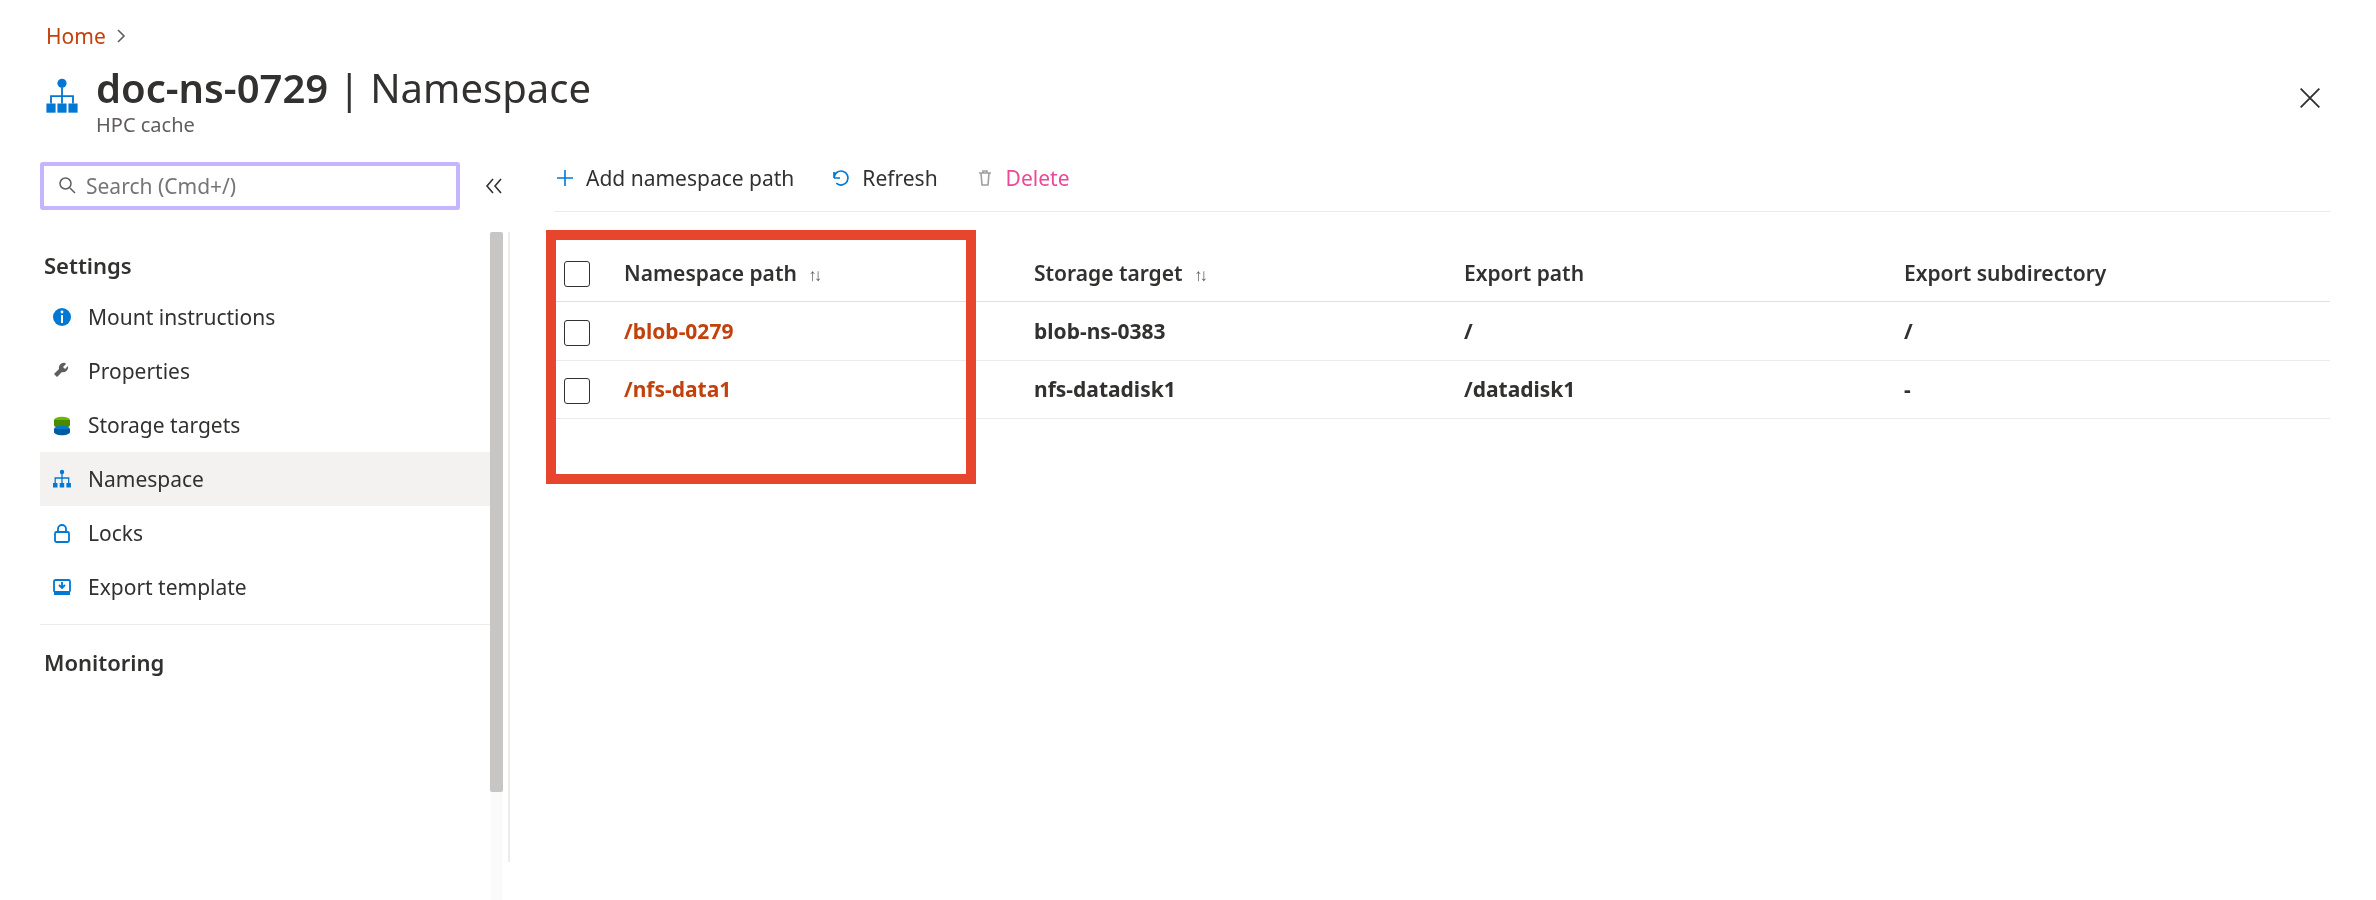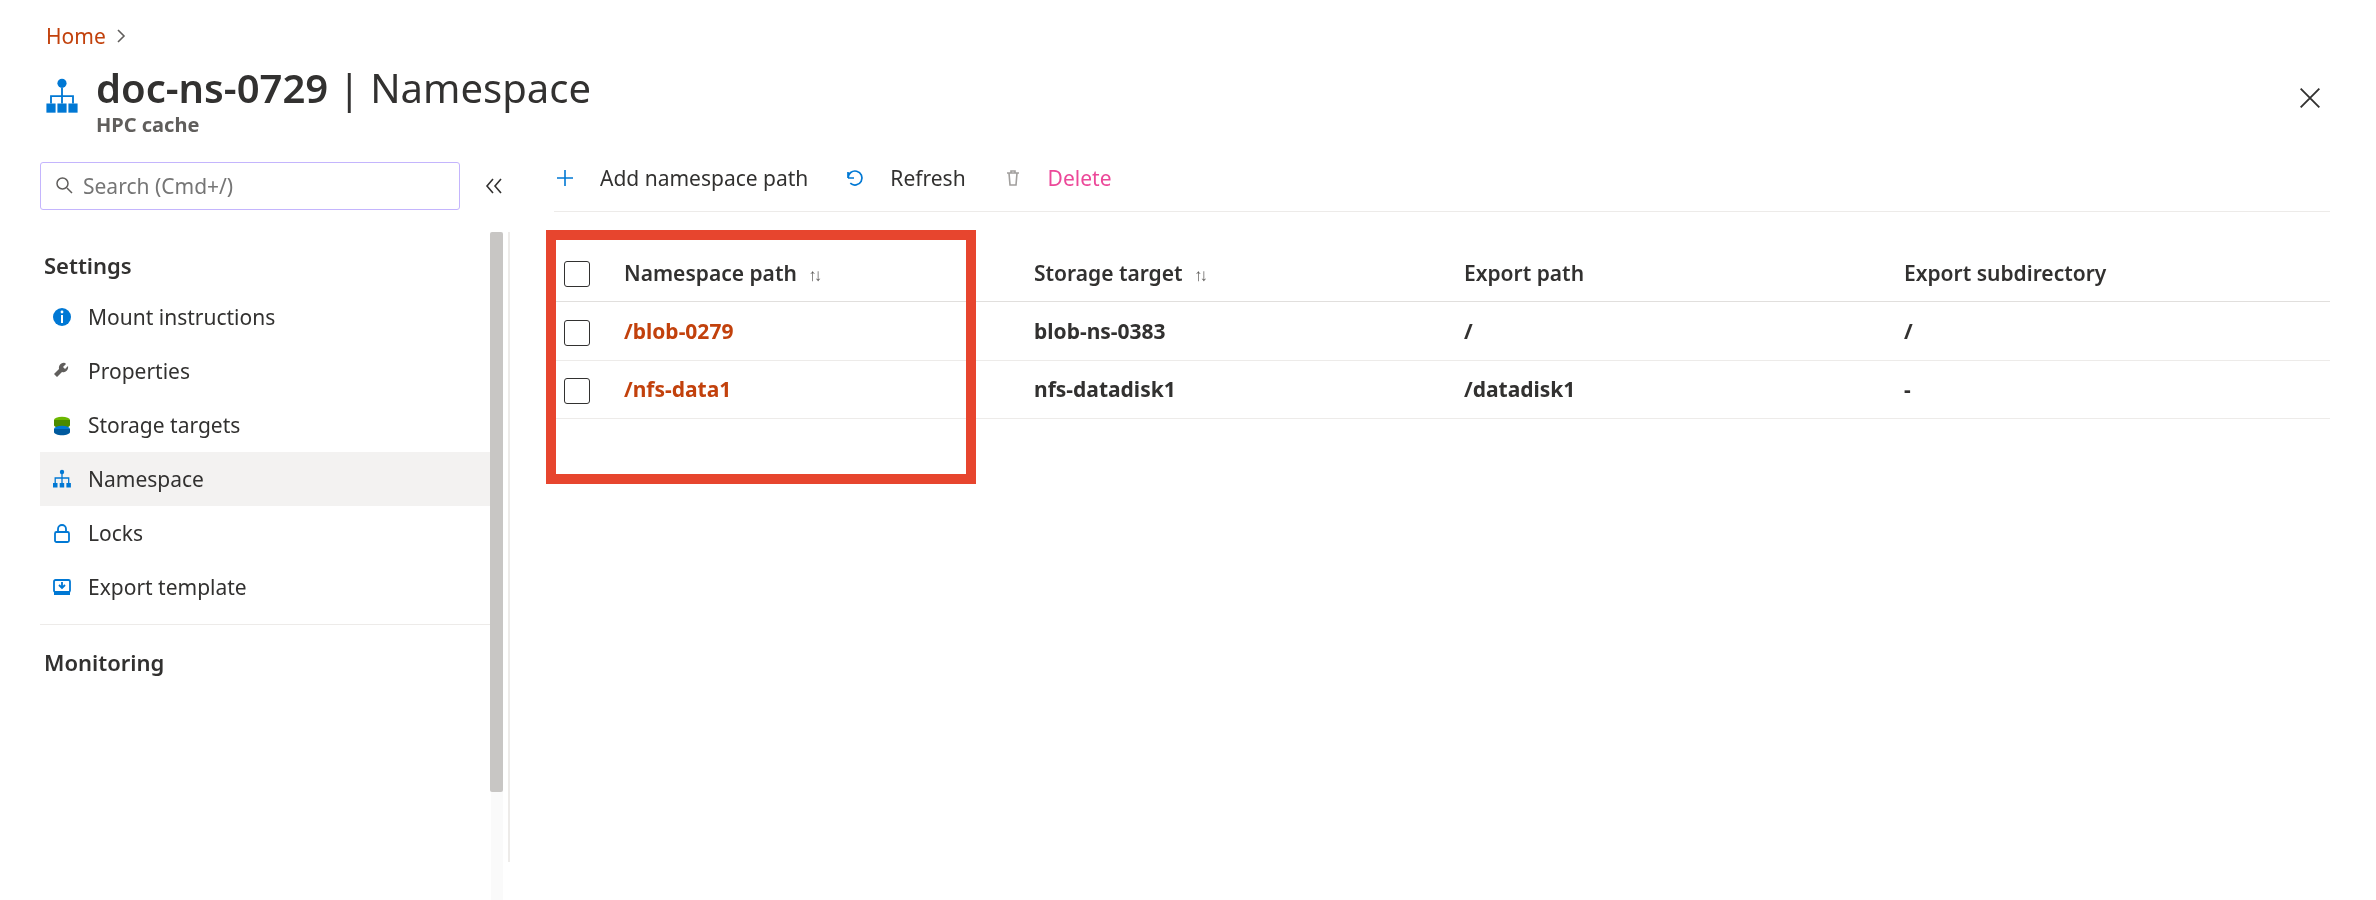--- a/index.html
+++ b/index.html
@@ -34,21 +34,21 @@
   .resource-icon {
     width: 44px; height: 44px;
     margin-right: 12px;
     margin-top: 10px;
   }
   .title-block { display: flex; flex-direction: column; line-height: 1.1; }
   .title-line { display: flex; align-items: baseline; gap: 10px; font-size: 40px; }
   .title-bold { font-weight: 600; }
   .title-sep { font-weight: 400; color: #323130; }
   .title-sub { font-weight: 400; }
-  .subtitle { font-size: 20px; color: #605e5c; margin-top: 4px; font-weight: bold; }
+  .subtitle { font-size: 20px; color: #605e5c; margin-top: 4px; }
   .close-btn {
     position: absolute;
     right: 50px;
     top: 28px;
     width: 30px; height: 30px;
     cursor: pointer;
     color: #323130;
   }
 
   
@@ -68,21 +68,21 @@
   .search-row {
     display: flex;
     align-items: center;
     gap: 20px;
     margin-bottom: 28px;
     padding-right: 4px;
   }
   .search-box {
     flex: 0 0 420px;
     height: 48px;
-    border: 1px solid #c4b5fd;
+    border: 4px solid #c4b5fd;
     border-radius: 3px;
     display: flex;
     align-items: center;
     padding: 0 14px;
     gap: 10px;
     color: #605e5c;
     font-size: 21px;
   }
   .search-box input {
     border: none; outline: none;
@@ -160,21 +160,21 @@
     gap: 36px;
     height: 50px;
     font-size: 21px;
     padding-bottom: 18px;
     border-bottom: 1px solid #edebe9;
     margin-bottom: 32px;
   }
   .toolbar .tb-btn {
     display: flex;
     align-items: center;
-    gap: 24px;
+    gap: 10px;
     cursor: pointer;
     color: #323130;
     text-align: center;
   }
   .toolbar .tb-btn.disabled { color: #ec4899; cursor: default; }
   .tb-icon { width: 22px; height: 22px; display:flex; align-items:center; justify-content:center; }
 
   .helper {
     font-size: 21px;
     line-height: 1.4;

